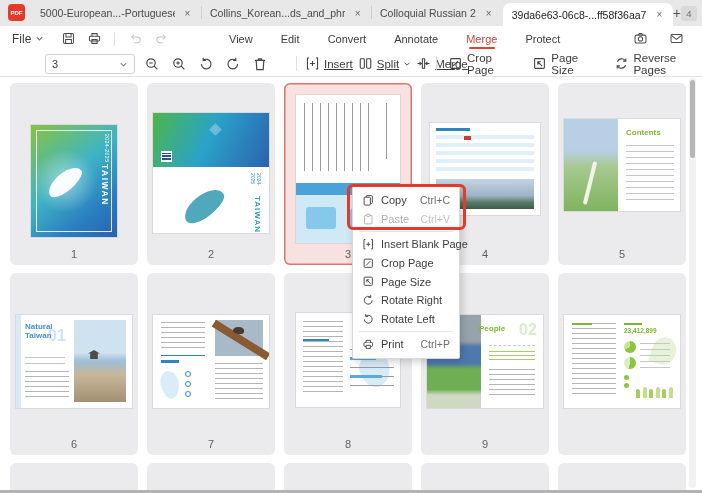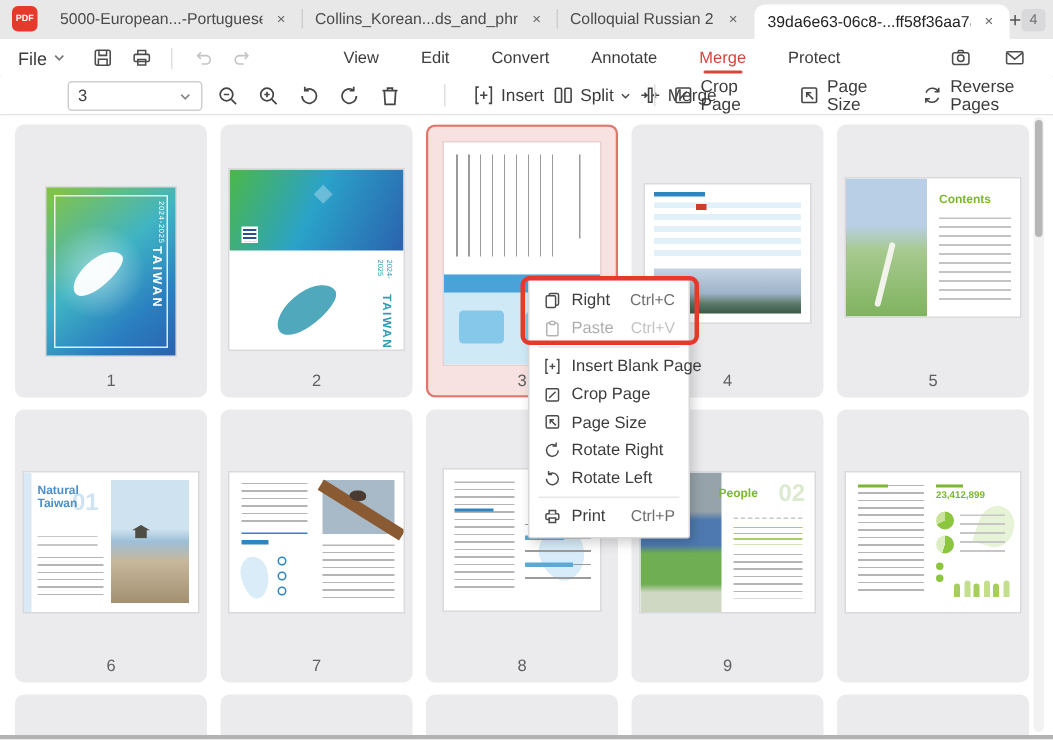--- a/index.html
+++ b/index.html
@@ -297,21 +297,21 @@
             <path d="M10.8 1.8v2.7H8.1"></path>
           </svg>
         </div>
       <div class="tb-icon">
           <svg viewBox="0 0 16 16">
             <path d="M3 4.4h10M6.4 4.2V2.8h3.2v1.4M4.2 4.4l.6 9.2h6.4l.6-9.2"></path>
           </svg>
         </div>
     </div>
     <div class="tl-sep" style="left:296px;"></div>
-    <div class="tb-group" style="left:315px; ">
+    <div class="tb-group" style="left:305px; text-decoration:underline;">
       <div class="lbl-btn">
         <svg viewBox="0 0 16 16">
             <path d="M4.4 2.2H2.6v11.6h1.8M11.6 2.2h1.8v11.6h-1.8M8 5.4v5.2M5.4 8h5.2"></path>
           </svg>
         <span>Insert</span>
       </div>
       <div class="lbl-btn">
         <svg viewBox="0 0 16 16">
             <rect x="2.4" y="3" width="4.4" height="10" rx="1"></rect>
             <rect x="9.2" y="3" width="4.4" height="10" rx="1"></rect>
@@ -509,21 +509,21 @@
   <div class="bottom-edge"></div>
 
   <div class="ctx-menu" id="ctx-menu">
       <div class="cm-item">
         <span class="cm-icon">
           <svg viewBox="0 0 14 14">
             <rect x="4.6" y="1.8" width="7" height="8.8" rx="1"></rect>
             <rect x="2.4" y="3.6" width="7" height="8.8" rx="1" fill="#fff"></rect>
           </svg>
         </span>
-        <span class="cm-label">Right</span>
+        <span class="cm-label">Copy</span>
         <span class="cm-short">Ctrl+C</span>
       </div>
       <div class="cm-item disabled">
         <span class="cm-icon">
           <svg viewBox="0 0 14 14">
             <rect x="2.8" y="2.6" width="8.4" height="9.6" rx="1"></rect>
             <rect x="5.2" y="1.4" width="3.6" height="2.4" rx="0.6" fill="#fff"></rect>
           </svg>
         </span>
         <span class="cm-label">Paste</span>

